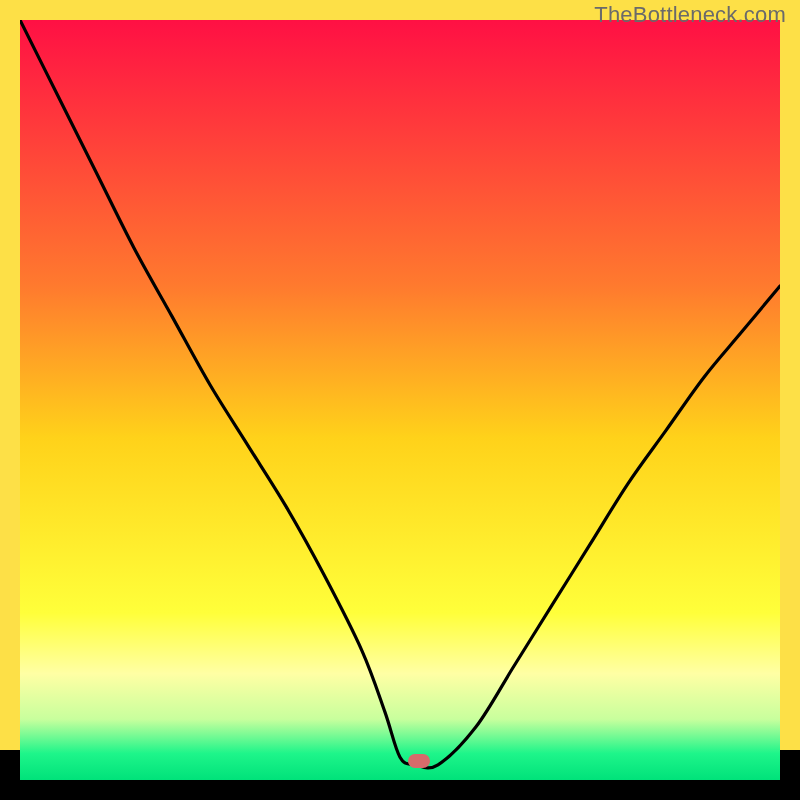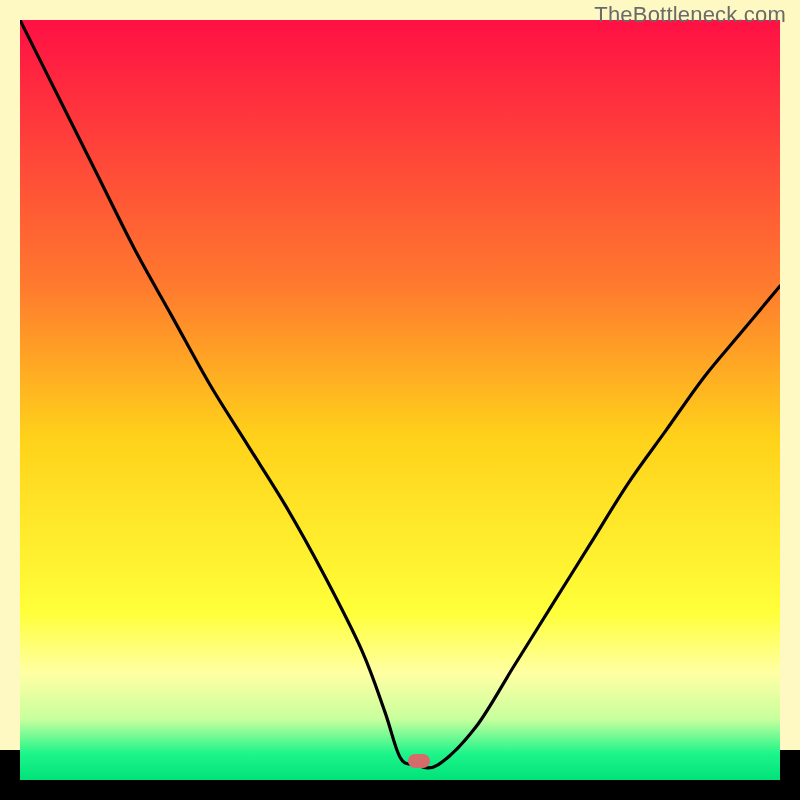--- a/index.html
+++ b/index.html
@@ -8,21 +8,21 @@
     width: 800px;
     height: 800px;
     background: #000;
     overflow: hidden;
     font-family: Arial, Helvetica, sans-serif;
   }
   .frame {
     position: relative;
     width: 800px;
     height: 750px;
-    background: #fef9c3;
+    background: #fde047;
   }
   .watermark {
     position: absolute;
     top: 2px;
     right: 14px;
     color: #6a6a6a;
     font-size: 22px;
     font-weight: 500;
     letter-spacing: 0.2px;
     z-index: 5;

